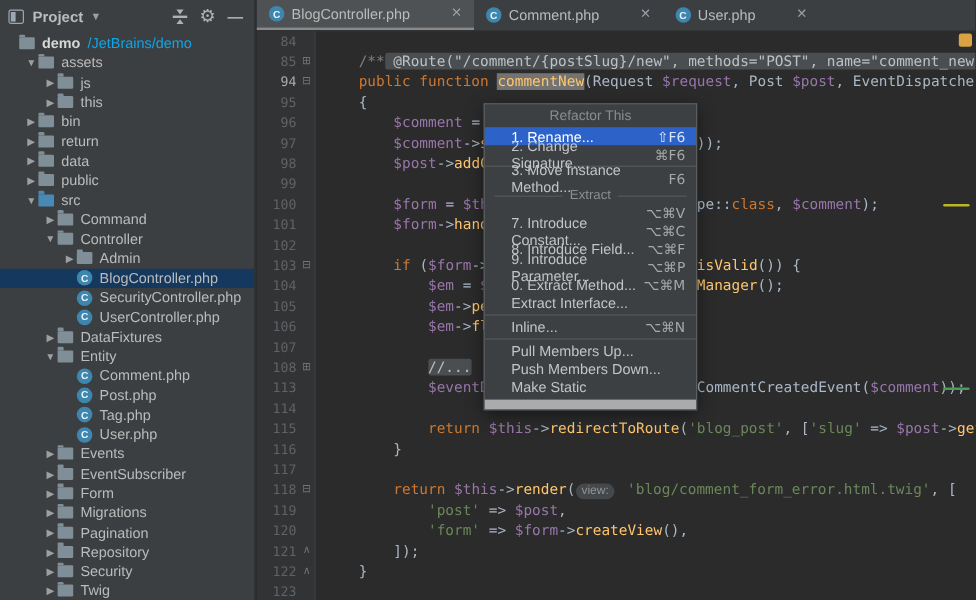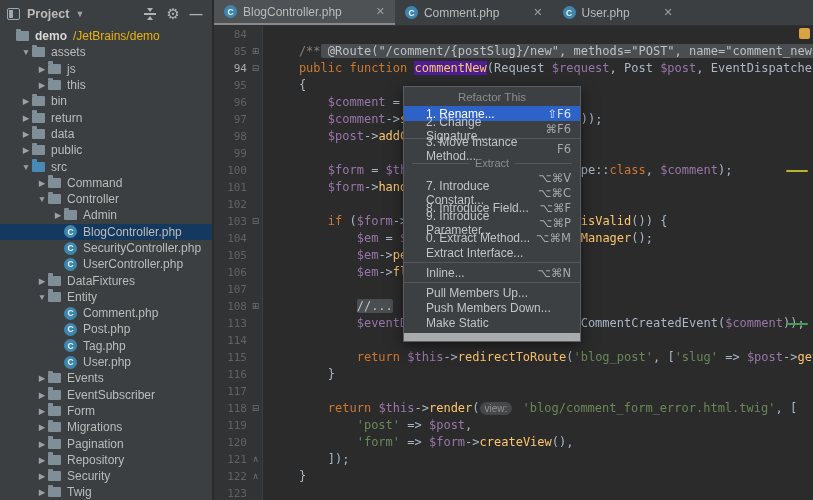--- a/index.html
+++ b/index.html
@@ -30,21 +30,21 @@
 
   .tree { position:absolute; top:28px; left:0; right:0; bottom:0; overflow:hidden; }
   .tree-row { height:16.3px; display:flex; align-items:center; font-size:12px; color:#BBBBBB; white-space:nowrap; cursor:default; }
   .tree-row.selected { background:#15395E; }
   .tr-arrow { width:12px; flex:0 0 12px; text-align:center; font-size:8.5px; color:#9DA0A3; }
   .folder-icon { width:13px; height:10px; flex:0 0 13px; background:#808E98; border-radius:1px; position:relative; margin-right:6px; }
   .folder-icon::before { content:""; position:absolute; top:-2.5px; left:0; width:5px; height:2.5px; background:inherit; border-radius:1px 1px 0 0; }
   .folder-icon.src { background:#4889B5; }
   .file-icon { width:13px; height:13px; flex:0 0 13px; border-radius:50%; background:#3F86AF; color:#E8F4FB; font-size:8.5px; font-weight:bold; display:flex; align-items:center; justify-content:center; margin-right:6px; font-family:"Liberation Sans",sans-serif; }
   .tr-label b { color:#D8D8D8; }
-  .tr-path { color:#eab308; margin-left:6px; }
+  .tr-path { color:#0ea5e9; margin-left:6px; }
 
   
   .editor-area { position:absolute; left:214px; top:0; right:0; bottom:0; background:#2B2B2B; }
   .tab-bar { height:26px; background:#3C3F41; display:flex; align-items:stretch; border-bottom:1px solid #323232; }
   .tab { display:flex; align-items:center; padding:0 10px; font-size:12px; color:#BBBBBB; gap:6px; position:relative; cursor:default; }
   .tab.active { background:#4E5254; border-bottom:2px solid #87898B; }
   .tab-close { color:#9AA0A6; font-size:11px; margin-left:28px; line-height:1; }
 
   .code-wrap { position:absolute; top:26px; left:0; right:0; bottom:0; }
   .gutter { position:absolute; left:0; top:0; width:49px; bottom:0; background:#313335; border-right:1px solid #3C3F41; }
@@ -55,21 +55,21 @@
   .code { position:absolute; left:50px; top:0; right:0; bottom:0; overflow:hidden; }
   .code-line { height:17px; line-height:17px; white-space:pre;
     font-family:"DejaVu Sans Mono",monospace; font-size:12px; color:#A9B7C6; }
   .seg-kw  { color:#CC7832; }
   .seg-var { color:#9876AA; }
   .seg-fn  { color:#FFC66D; }
   .seg-str { color:#6A8759; }
   .seg-txt { color:#A9B7C6; }
   .seg-doc { color:#808080; }
   .seg-fold{ background:#4A4E51; color:#BEC1C3; border-radius:2px; }
-  .seg-fnhl{ color:#FFC66D; background:#4c1d95; }
+  .seg-fnhl{ color:#FFC66D; background:#737373; }
   .seg-inlay{ background:#45484A; color:#929496; border-radius:7px; font-size:10px; padding:1px 5px; margin-right:3px; font-family:"Liberation Sans",sans-serif; }
 
   .stripe-mark { position:absolute; right:5px; width:22px; height:2px; border-radius:1px; }
   .inspect-badge { position:absolute; right:3px; top:2px; width:11px; height:11px; border-radius:2px; background:#D9A343; }
 
   
   .menu { position:absolute; left:403px; top:86px; width:178px; background:#3D4042;
     border:1px solid #5B5E60; box-shadow:0 4px 14px rgba(0,0,0,0.5); z-index:20; padding-top:1px; }
   .menu-header { height:18px; line-height:18px; text-align:center; color:#8C8C8C; font-size:11.5px; }
   .menu-item { height:15px; display:flex; align-items:center; padding:0 9px 0 22px; font-size:12px; color:#C2C4C6; cursor:default; }

